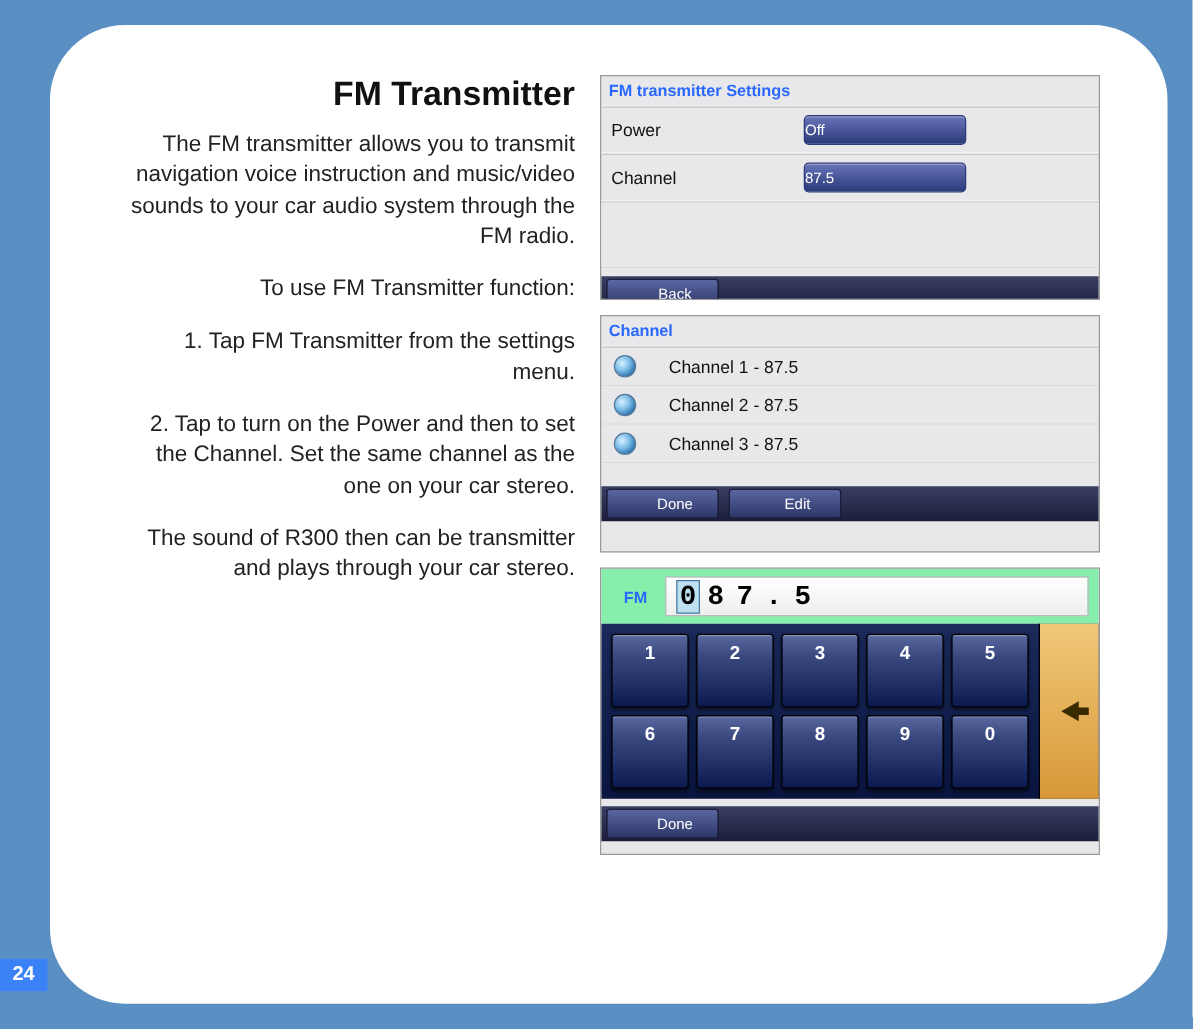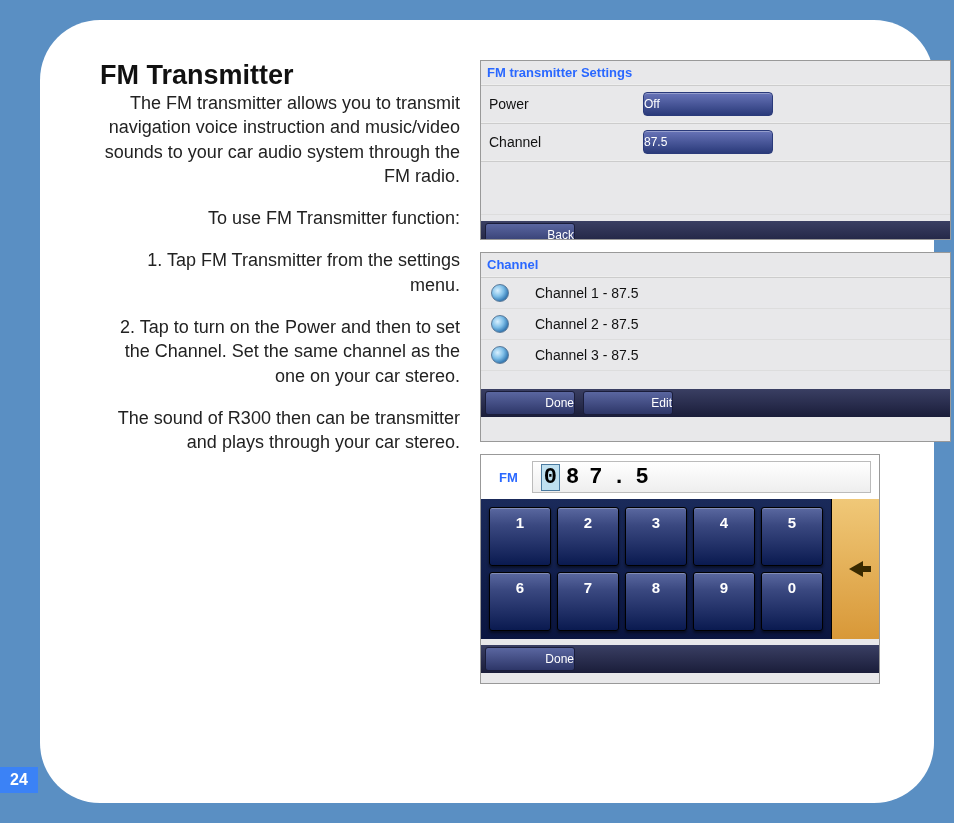--- a/index.html
+++ b/index.html
@@ -28,21 +28,23 @@
     }
     .right-col {
       flex: 1;
       display: flex;
       flex-direction: column;
       gap: 12px;
     }
     .heading {
       font-size: 27px;
       font-weight: bold;
+      margin-bottom: 12px;
       color: #111;
+      text-align: right;
     }
     .para {
       font-size: 18px;
       line-height: 1.35;
       margin-bottom: 18px;
       color: #222;
       text-align: right;
     }
     .page-number {
       position: absolute;
@@ -52,21 +54,21 @@
       color: #fff;
       font-weight: bold;
       font-size: 16px;
       padding: 4px 10px;
     }
 
     
     .panel {
       border: 1px solid #999;
       background: #e8e8ea;
-      width: 471px;
+      width: 400px;
       position: relative;
       overflow: hidden;
     }
     .panel-title {
       color: #2a68ff;
       font-size: 13px;
       font-weight: 600;
       padding: 4px 6px;
     }
     .hr { height: 2px; background: linear-gradient(#fff,#bbb); }
@@ -103,21 +105,21 @@
       align-items: stretch;
       margin-top: 6px;
     }
     .bar-button {
       flex: 0 0 90px;
       margin: 2px 4px;
       background: linear-gradient(#5a66a0, #2d3668);
       border: 1px solid #1a1d3a;
       border-radius: 3px;
       color: #fff;
-      text-align: right;
+      text-align: center;
       line-height: 22px;
       font-size: 12px;
       padding-left: 20px;
     }
     .blank-area { height: 52px; background: #e8e8ea; }
 
     
     .channel-list-row {
       display: flex;
       align-items: center;
@@ -133,21 +135,21 @@
       border: 1px solid #5a7a9a;
     }
 
     
     .panel3 { width: 400px; height: 230px; }
     .fm-display-row {
       display: flex;
       align-items: center;
       padding: 6px 8px;
       gap: 14px;
-      background: #ffffff;
+      background: #86efac;
     }
     .fm-label {
       color: #2a68ff;
       font-size: 13px;
       font-weight: 600;
       padding-left: 10px;
     }
     .fm-display {
       background: linear-gradient(#fff, #eee);
       border: 1px solid #bbb;

